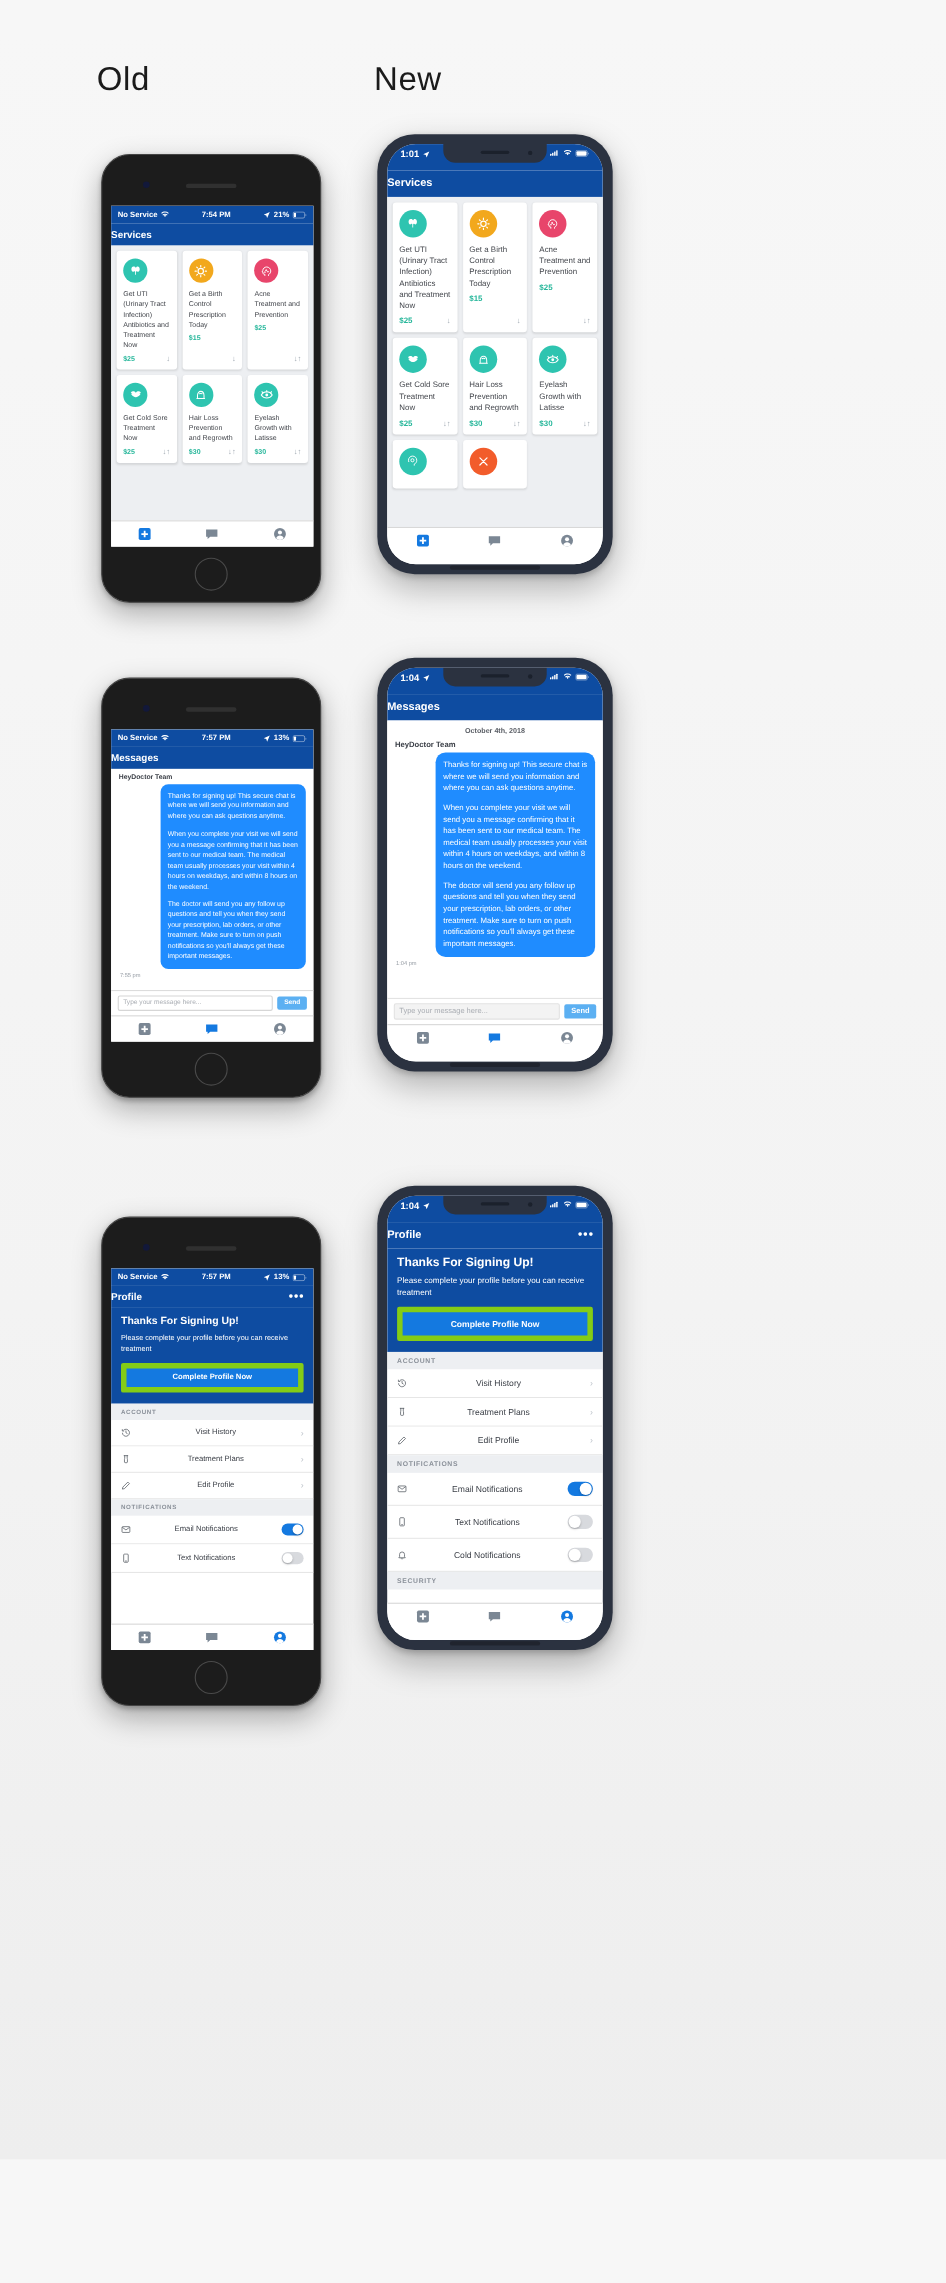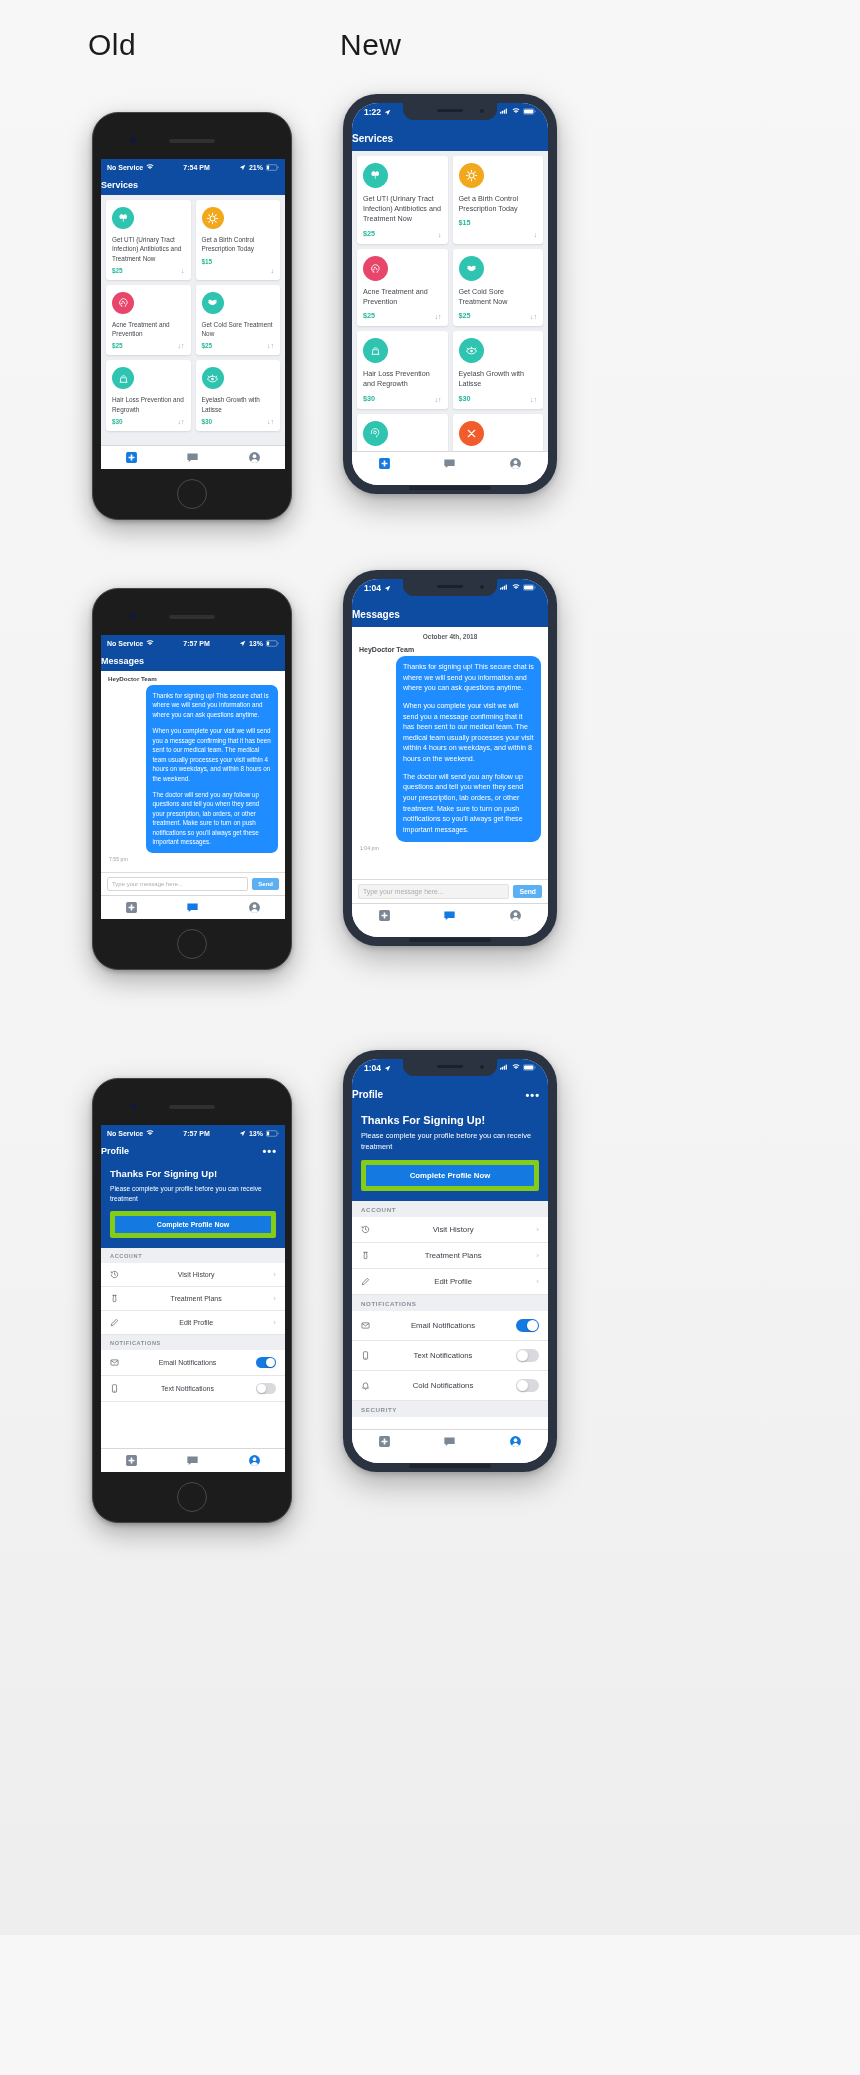--- a/index.html
+++ b/index.html
@@ -4,21 +4,21 @@
 <style>
   * { box-sizing: border-box; margin: 0; padding: 0; }
   body {
     width: 860px; height: 2075px;
     background: #f7f7f7;
     font-family: "Liberation Sans", sans-serif;
     position: relative;
     overflow: hidden;
   }
   .page { position: relative; width: 860px; height: 1935px;
-    background: linear-gradient(180deg,#f7f7f7 0%,#f3f3f3 60%,#eeeeee 100%); }
+    background: linear-gradient(180deg,#f7f7f7 0%,#f3f3f3 60%,#eeeeee 100%); margin-top: 28px; }
 
   
   .col-heading {
     position: absolute;
     font-size: 30px;
     font-weight: 400;
     color: #1b1b1b;
     letter-spacing: .5px;
   }
   #h-old { left: 88px; top: 28px; }
@@ -116,21 +116,21 @@
   .tabbar {
     background: #fff; border-top: 1px solid #d8d8d8;
     display: flex; align-items: center; justify-content: space-around;
     height: 24px;
   }
   .tab-ic { width: 13px; height: 13px; color: #7b8794; }
   .tab-ic.active { color: #1479e0; }
 
   
   .svc-body { background: #edeff2; padding: 5px; }
-  .svc-grid { display: grid; grid-template-columns: 1fr 1fr; gap: 5px; }
+  .svc-grid { display: grid; grid-template-columns: 1fr 1fr 1fr; gap: 5px; }
   .svc-card {
     background: #fff; border-radius: 3px; padding: 7px 6px 6px 6px;
     box-shadow: 0 1px 2px rgba(0,0,0,.10);
     position: relative;
   }
   .svc-icon {
     width: 22px; height: 22px; border-radius: 50%;
     display: flex; align-items: center; justify-content: center;
     color: #fff; margin-bottom: 6px;
   }
@@ -352,21 +352,21 @@
 
   <div class="phone" style="left:343px; top:94px;">
     <div class="new-shell">
       <div class="new-screen" id="new-svc-screen">
         <div class="notch">
           <div class="nspeak"></div>
           <div class="ncam"></div>
         </div>
       <div class="statusbar new-sb">
             <span class="sb-left">
-              <span>1:22</span>
+              <span>1:01</span>
               <span class="">
                 <svg viewBox="0 0 24 24" fill="currentColor" width="7" height="7">
                   <path d="M21.5 2.5L2.5 10.8l8 2.6 2.7 8.1z"></path>
                 </svg>
               </span>
             </span>
             <span class="sb-right">
               <span class="">
                 <svg viewBox="0 0 24 14" fill="currentColor" width="9" height="6">
                   <rect x="0" y="9" width="3.4" height="5" rx="1"></rect>

